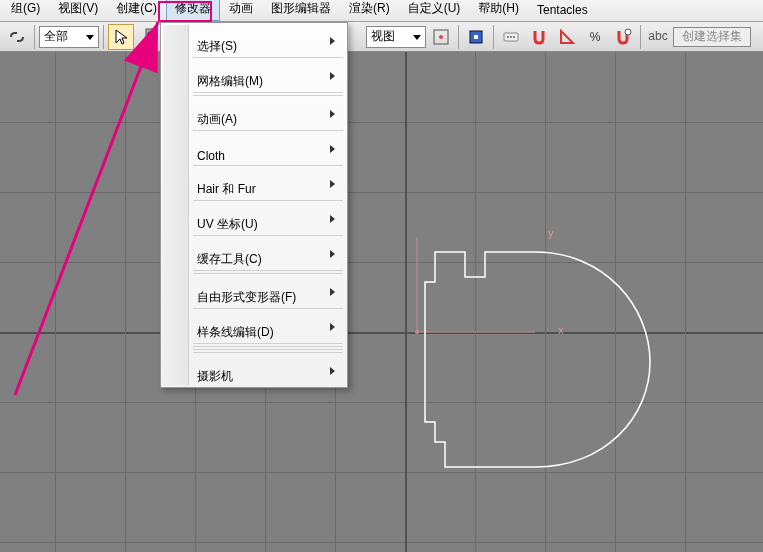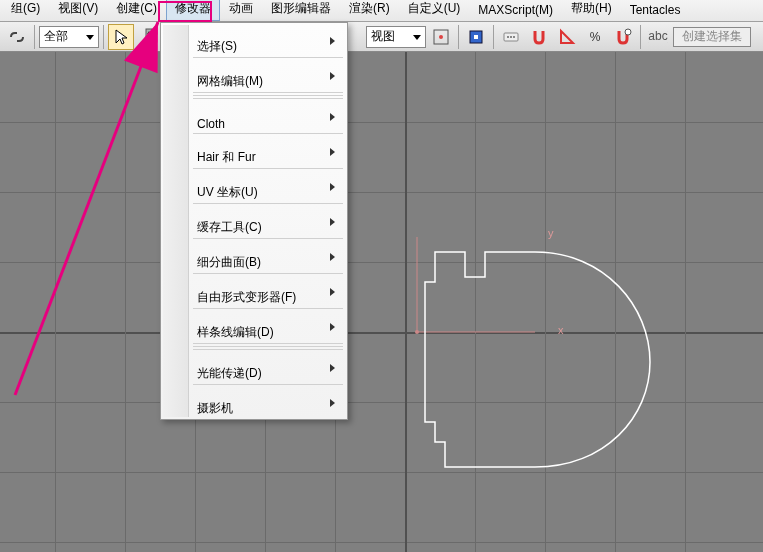--- a/index.html
+++ b/index.html
@@ -32,21 +32,20 @@
 
 <div class="menubar">
   <div class="menu-item">组(G)</div>
   <div class="menu-item">视图(V)</div>
   <div class="menu-item">创建(C)</div>
   <div class="menu-item active">修改器</div>
   <div class="menu-item">动画</div>
   <div class="menu-item">图形编辑器</div>
   <div class="menu-item">渲染(R)</div>
   <div class="menu-item">自定义(U)</div>
-  <div class="menu-item">MAXScript(M)</div>
   <div class="menu-item">帮助(H)</div>
   <div class="menu-item">Tentacles</div>
 </div>
 
 <div class="toolbar">
   <div class="tb-btn">
       <svg class="icon-svg" viewBox="0 0 20 20">
         <path d="M4 10 Q4 6 8 6 L10 6 M10 14 L12 14 Q16 14 16 10" stroke="#444" stroke-width="2" fill="none"></path>
       </svg>
     </div>
@@ -164,54 +163,51 @@
   <div class="submenu-icon-gutter"></div>
   <div class="sm-item has-arrow">
       <span>选择(S)</span>
     </div>
   <div class="sm-sep"></div>
   <div class="sm-item has-arrow">
       <span>网格编辑(M)</span>
     </div>
   <div class="sm-sep"></div>
   <div class="sm-sep"></div>
+  <div class="sm-item has-arrow">
+      <span>动画(A)</span>
+    </div>
   <div class="sm-sep"></div>
   <div class="sm-item has-arrow">
       <span>Cloth</span>
     </div>
   <div class="sm-sep"></div>
   <div class="sm-item has-arrow">
       <span>Hair 和 Fur</span>
     </div>
   <div class="sm-sep"></div>
   <div class="sm-item has-arrow">
       <span>UV 坐标(U)</span>
     </div>
   <div class="sm-sep"></div>
   <div class="sm-item has-arrow">
       <span>缓存工具(C)</span>
     </div>
   <div class="sm-sep"></div>
-  <div class="sm-item has-arrow">
-      <span>细分曲面(B)</span>
-    </div>
   <div class="sm-sep"></div>
   <div class="sm-item has-arrow">
       <span>自由形式变形器(F)</span>
     </div>
   <div class="sm-sep"></div>
   <div class="sm-item has-arrow">
       <span>样条线编辑(D)</span>
     </div>
   <div class="sm-sep"></div>
   <div class="sm-sep"></div>
   <div class="sm-sep"></div>
-  <div class="sm-item has-arrow">
-      <span>光能传递(D)</span>
-    </div>
   <div class="sm-sep"></div>
   <div class="sm-item has-arrow">
       <span>摄影机</span>
     </div>
 </div>
 
 <svg class="arrow-annotation" width="763" height="552">
   <defs>
     <marker id="ahead" markerWidth="20" markerHeight="20" refX="18" refY="10" orient="auto">
       <path d="M2 4 L18 10 L2 16 Z" fill="#e6007e"></path>

